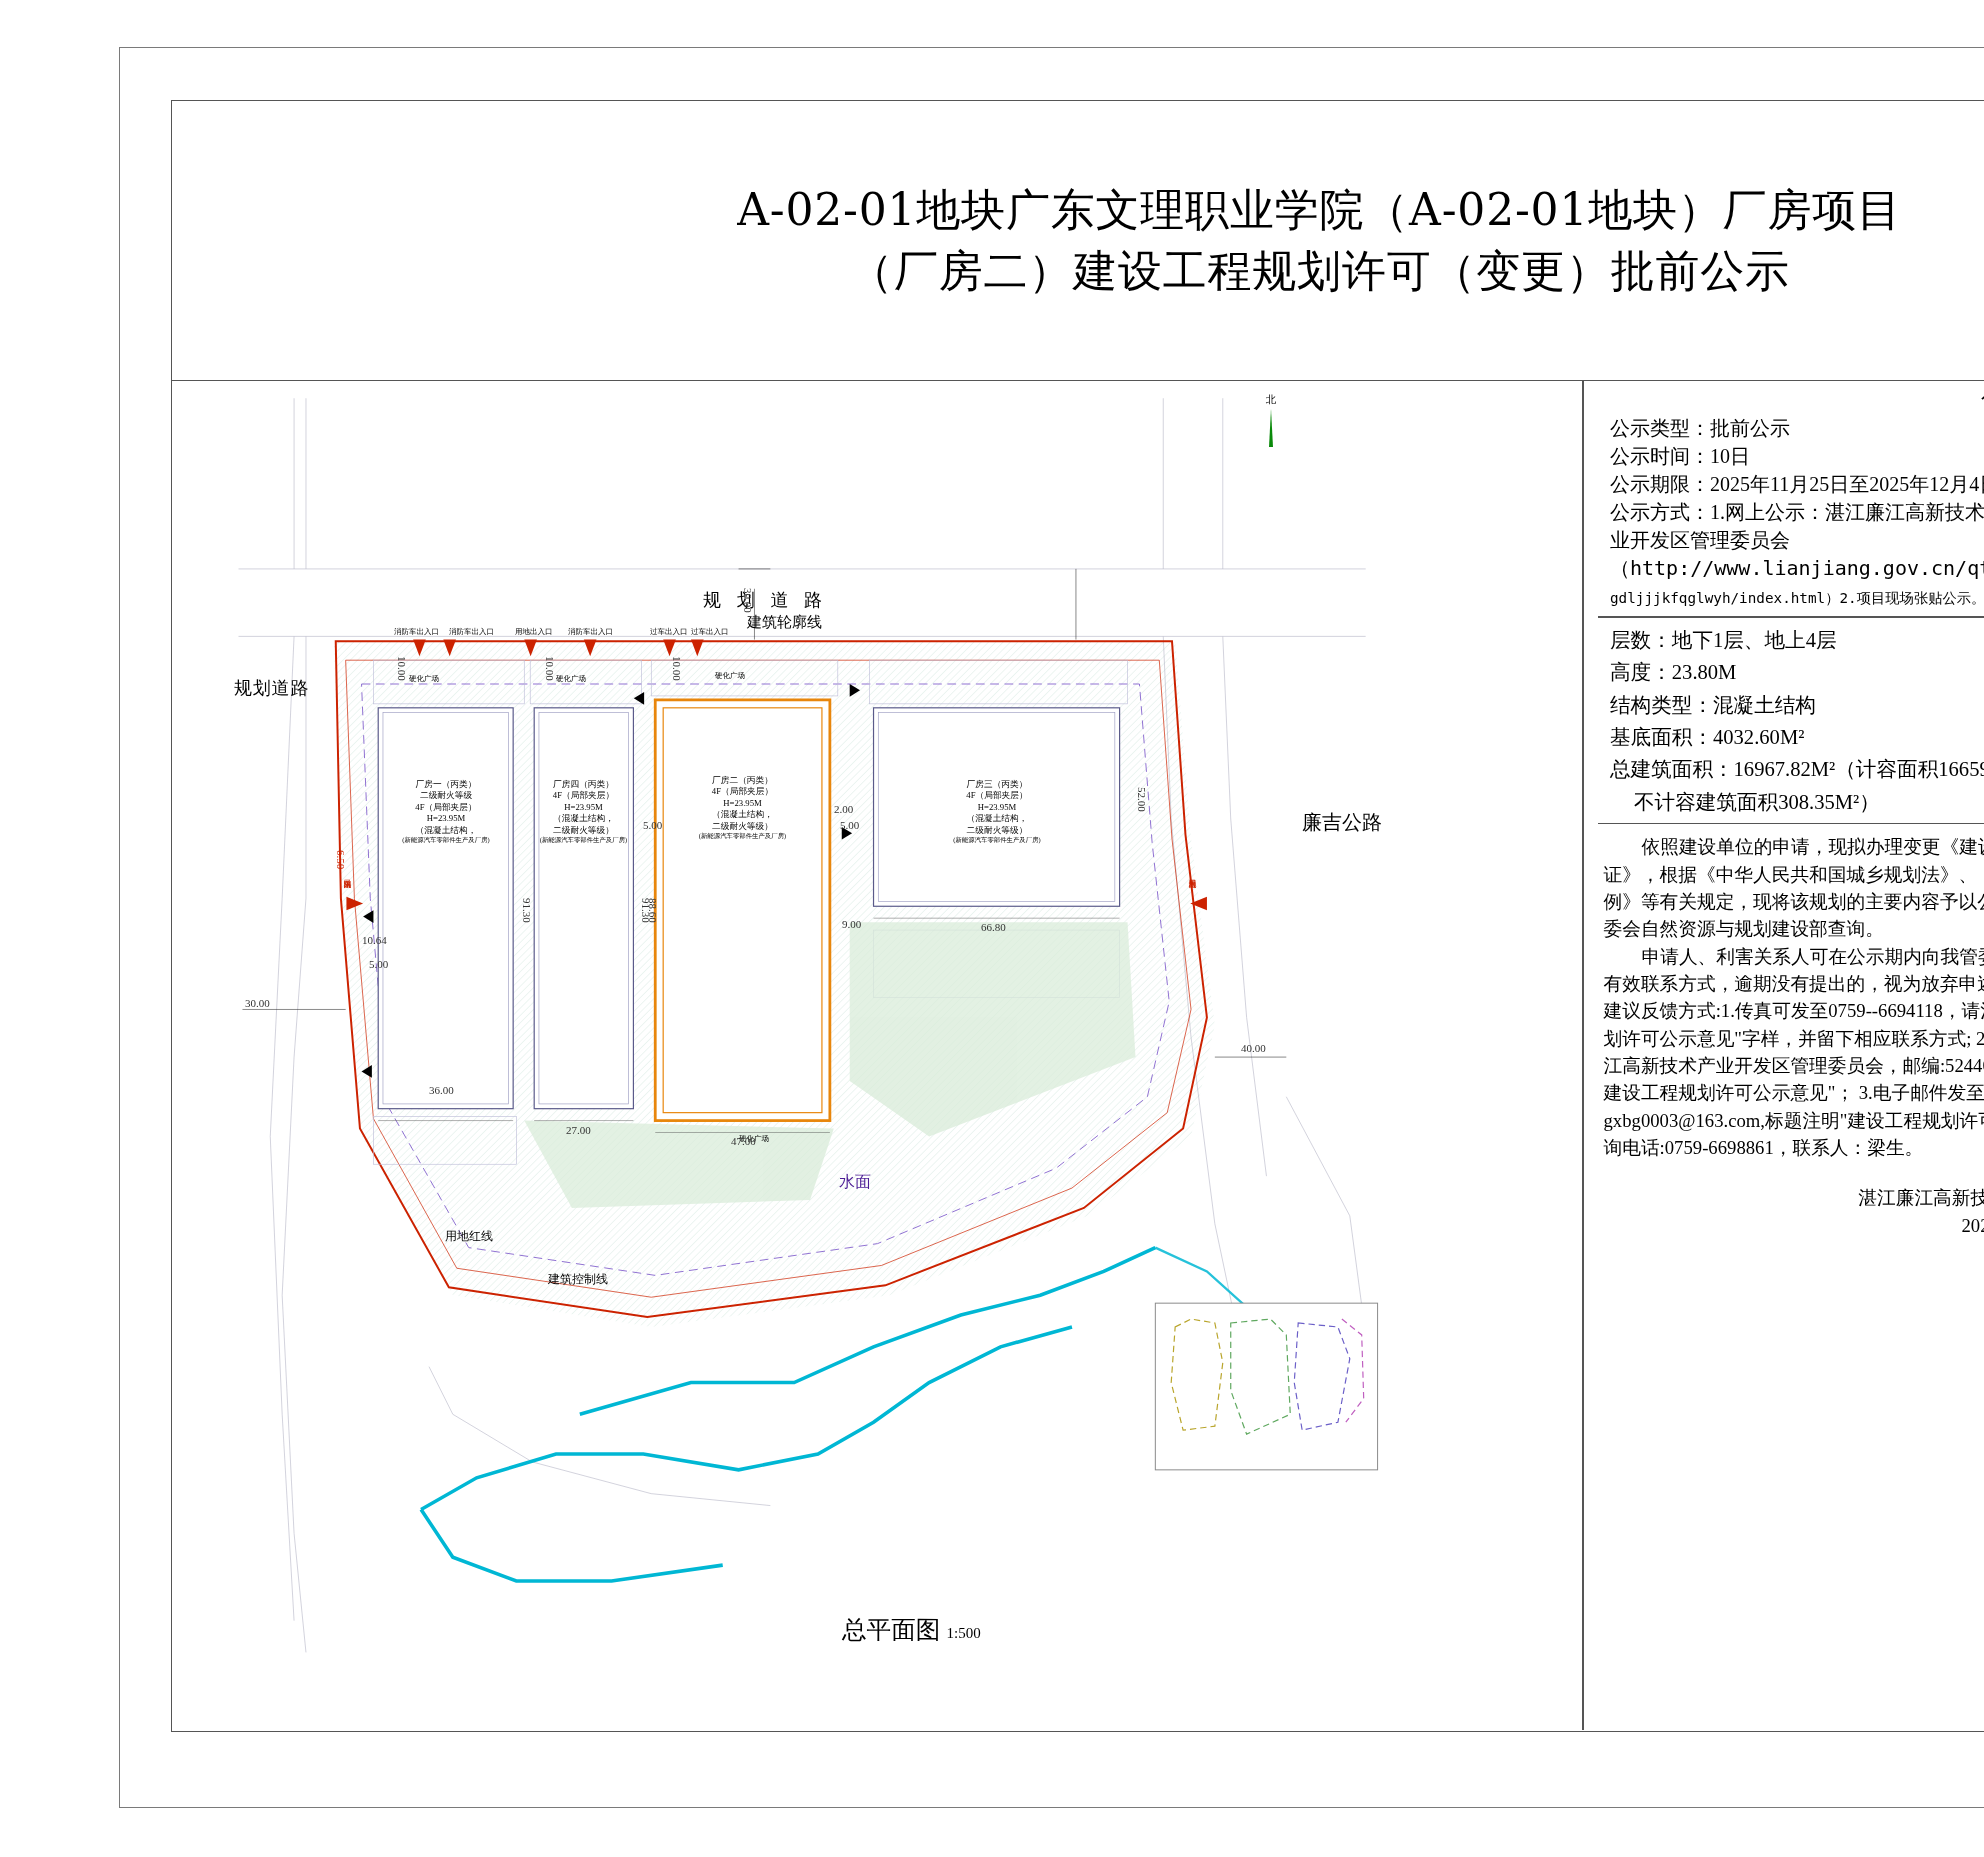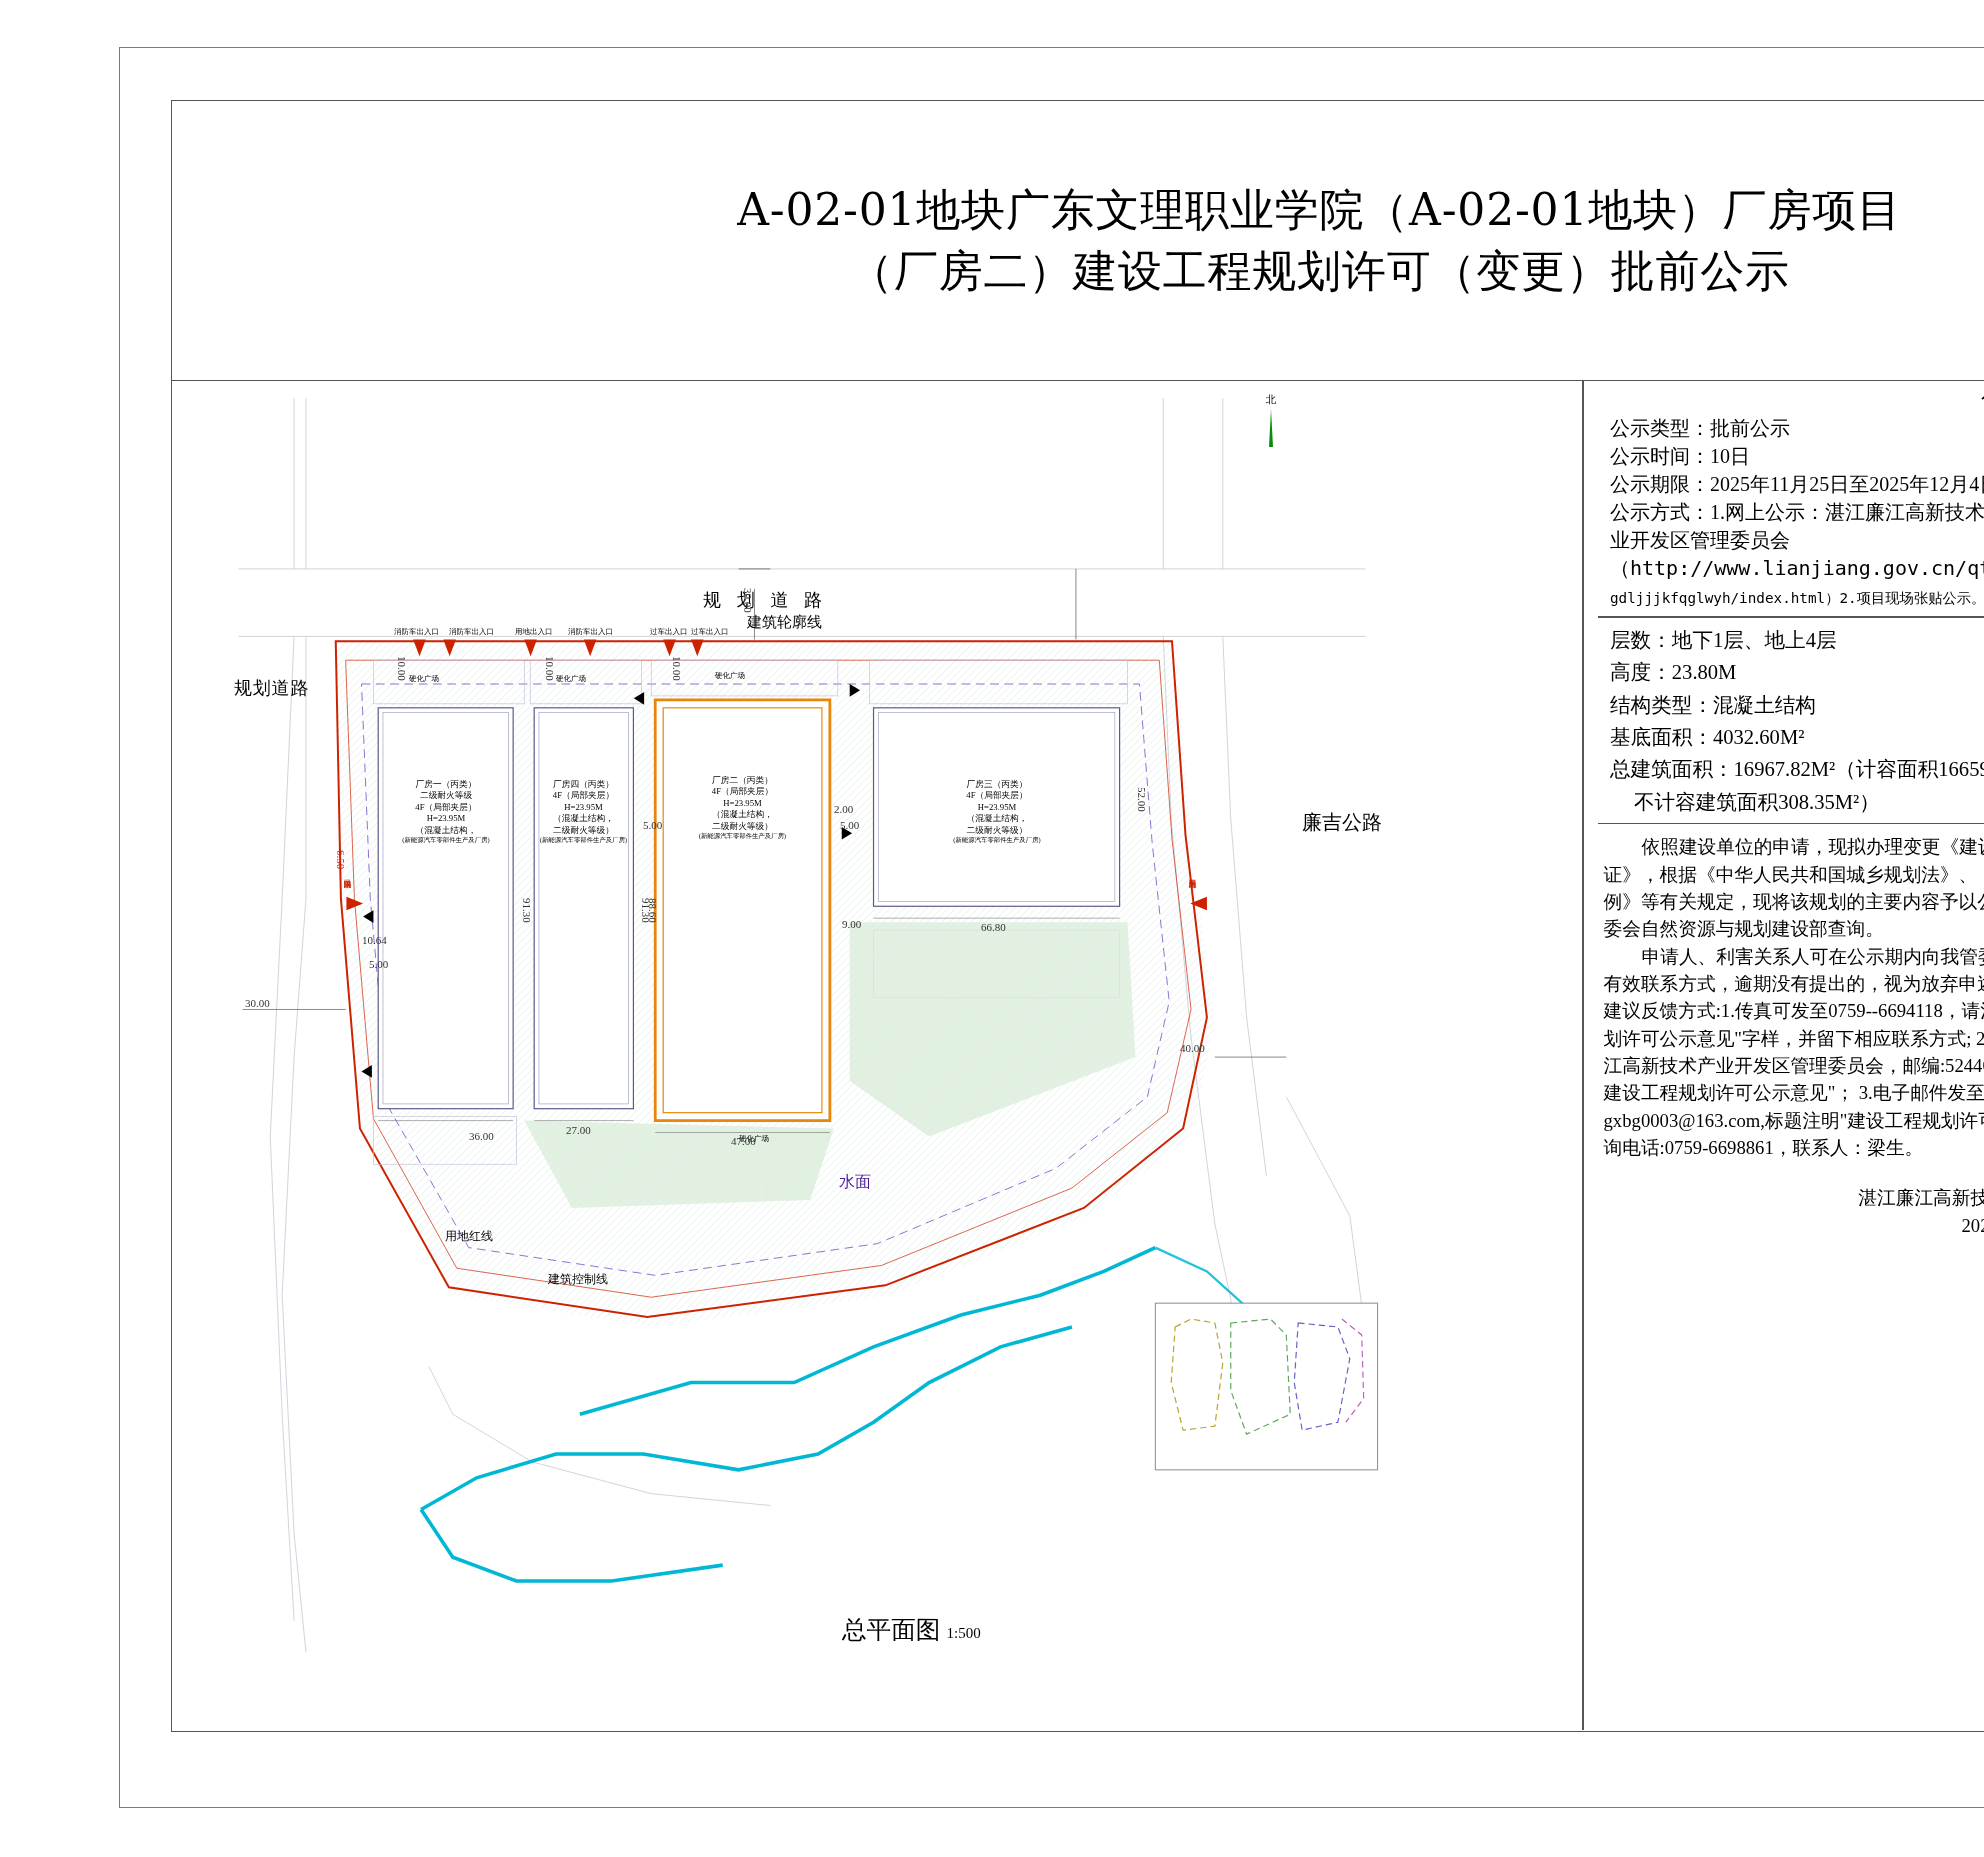--- a/index.html
+++ b/index.html
@@ -343,33 +343,33 @@
 
     <div class="bld-txt" style="left:711px; top:397px; width:222px;">
       <div>厂房三（丙类）</div>
       <div>4F（局部夹层）</div>
       <div>H=23.95M</div>
       <div>（混凝土结构，</div>
       <div>二级耐火等级）</div>
       <div style="font-size:6.4px">(新能源汽车零部件生产及厂房)</div>
     </div>
 
-    <div class="dim" style="left:254px; top:748px;margin-left:40px;">36.00</div>
+    <div class="dim" style="left:254px; top:702px;">36.00</div>
     <div class="dim" style="left:391px; top:742px;">27.00</div>
     <div class="dim" style="left:556px; top:753px;">47.00</div>
     <div class="dim" style="left:806px; top:539px;">66.80</div>
 
     <div class="dim" style="left:346px; top:516px; writing-mode:vertical-rl;">91.30</div>
     <div class="dim" style="left:465px; top:516px; writing-mode:vertical-rl;">91.30</div>
     <div class="dim" style="left:472px; top:516px; writing-mode:vertical-rl;">88.60</div>
     <div class="dim" style="left:961px; top:405px; writing-mode:vertical-rl;">52.00</div>
 
     <div class="dim" style="left:567px; top:206px; writing-mode:vertical-rl;">30.00</div>
     <div class="dim" style="left:70px; top:615px;">30.00</div>
-    <div class="dim" style="left:1005px; top:660px;">40.00</div>
+    <div class="dim" style="left:1066px; top:660px;">40.00</div>
     <div class="dim" style="left:187px; top:552px;">10.64</div>
     <div class="dim" style="left:221px; top:274px; writing-mode:vertical-rl;">10.00</div>
     <div class="dim" style="left:369px; top:274px; writing-mode:vertical-rl;">10.00</div>
     <div class="dim" style="left:496px; top:274px; writing-mode:vertical-rl;">10.00</div>
     <div class="dim" style="left:468px; top:437px;">5.00</div>
     <div class="dim" style="left:665px; top:437px;">5.00</div>
     <div class="dim" style="left:659px; top:421px;">2.00</div>
     <div class="dim" style="left:667px; top:536px;">9.00</div>
     <div class="dim" style="left:194px; top:576px;">5.00</div>
     <div class="dim" style="left:160px; top:468px; writing-mode:vertical-rl; color:#cc2200;">6.50</div>

